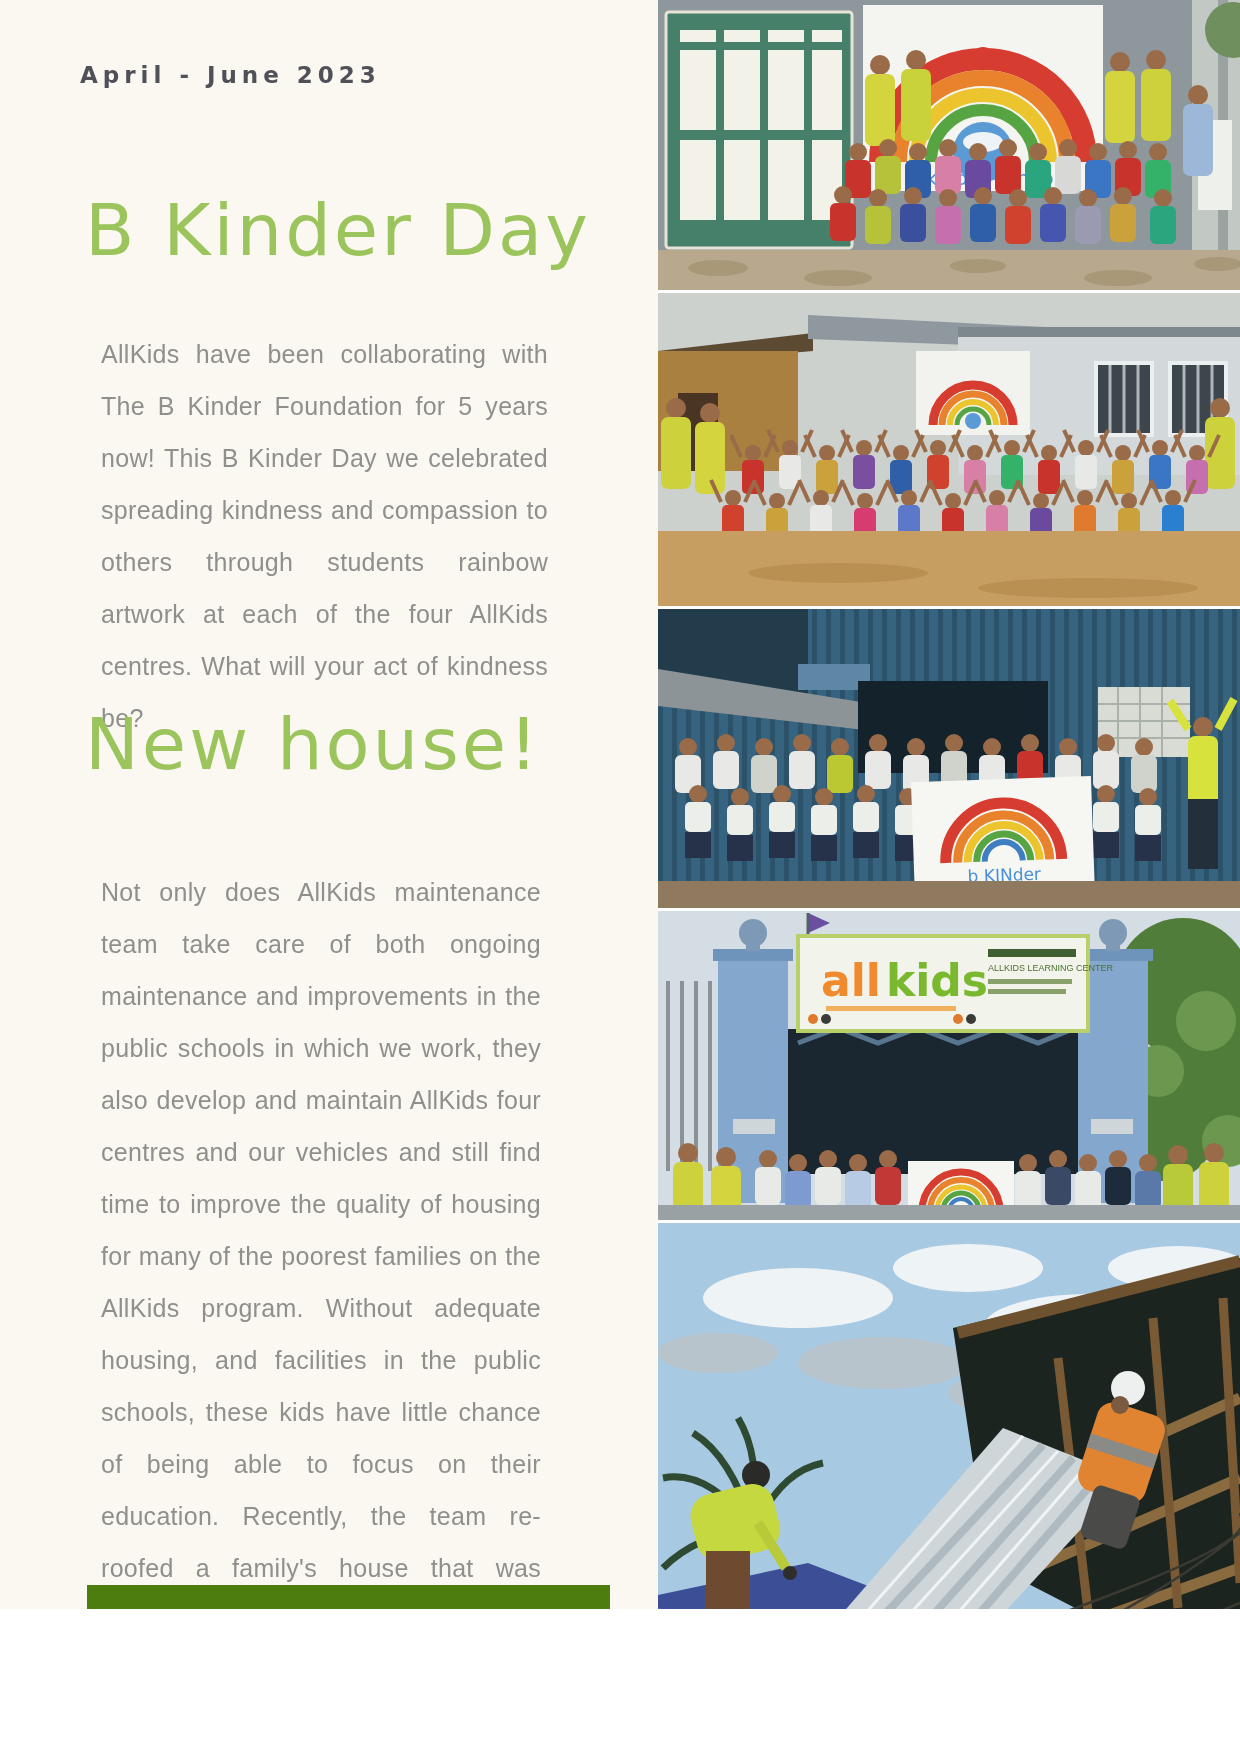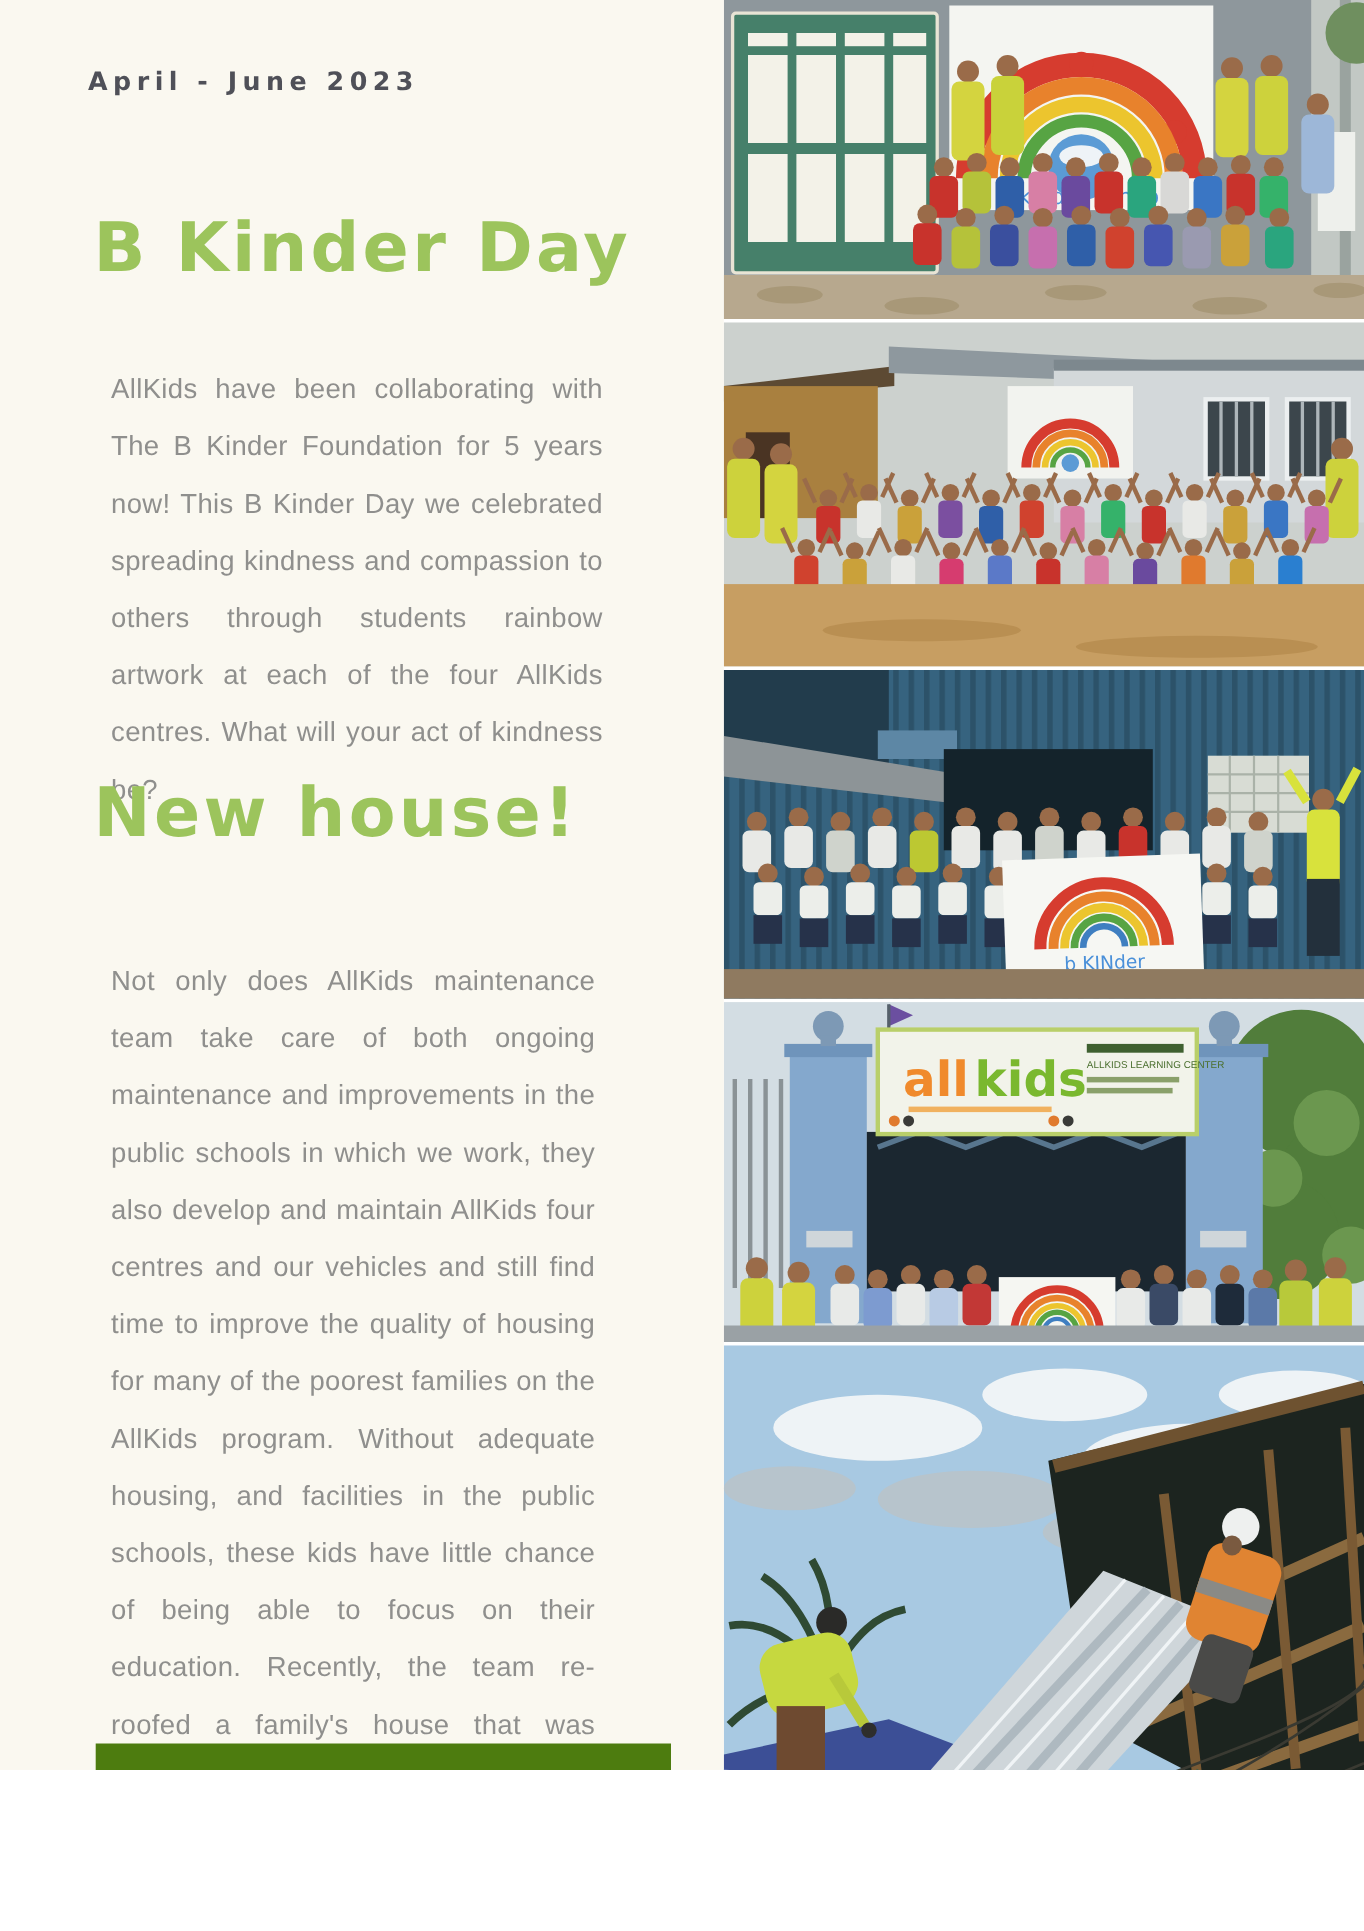--- a/index.html
+++ b/index.html
@@ -11,21 +11,21 @@
     font-family:"Liberation Sans","DejaVu Sans",sans-serif;
   }
   .date{
     position:absolute;left:80px;top:62px;
     font-family:cursive,"DejaVu Sans",sans-serif;
     font-size:23px;letter-spacing:5px;color:#4f5058;font-weight:bold;
   }
   .headline{
     position:absolute;left:85px;margin:0;
     font-family:cursive,"DejaVu Sans",sans-serif;
-    color:#9cc45c;font-size:62px;font-weight:bold;letter-spacing:3px;
+    color:#9cc45c;font-size:72px;font-weight:normal;letter-spacing:3px;
     white-space:nowrap;
   }
   .h1{top:188px;}
   .h2{top:702px;}
   .body{
     position:absolute;left:101px;margin:0;
     color:#8f8f8d;font-size:25px;line-height:52px;
     text-align:justify;letter-spacing:0.3px;
   }
   .p1{top:328px;width:447px;}

